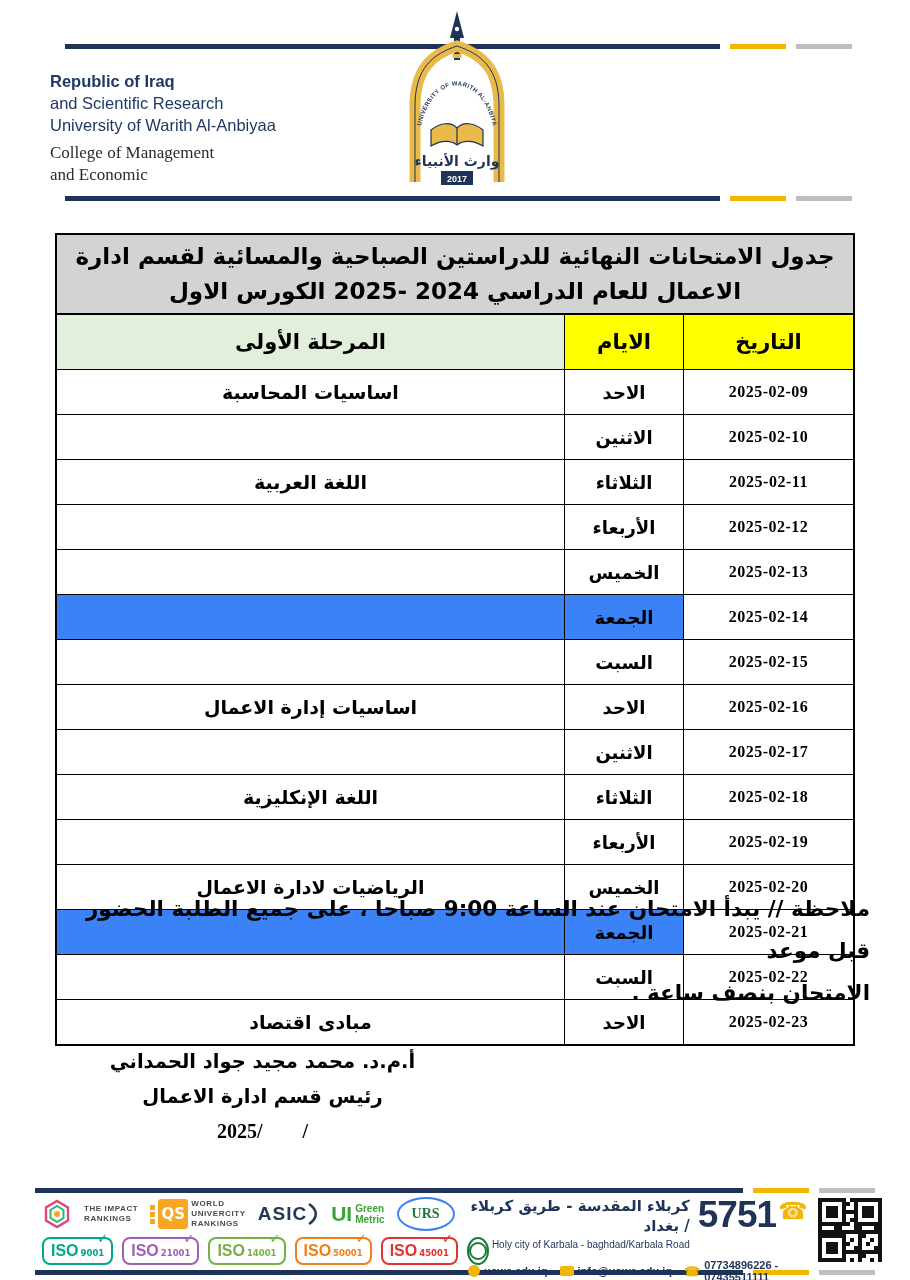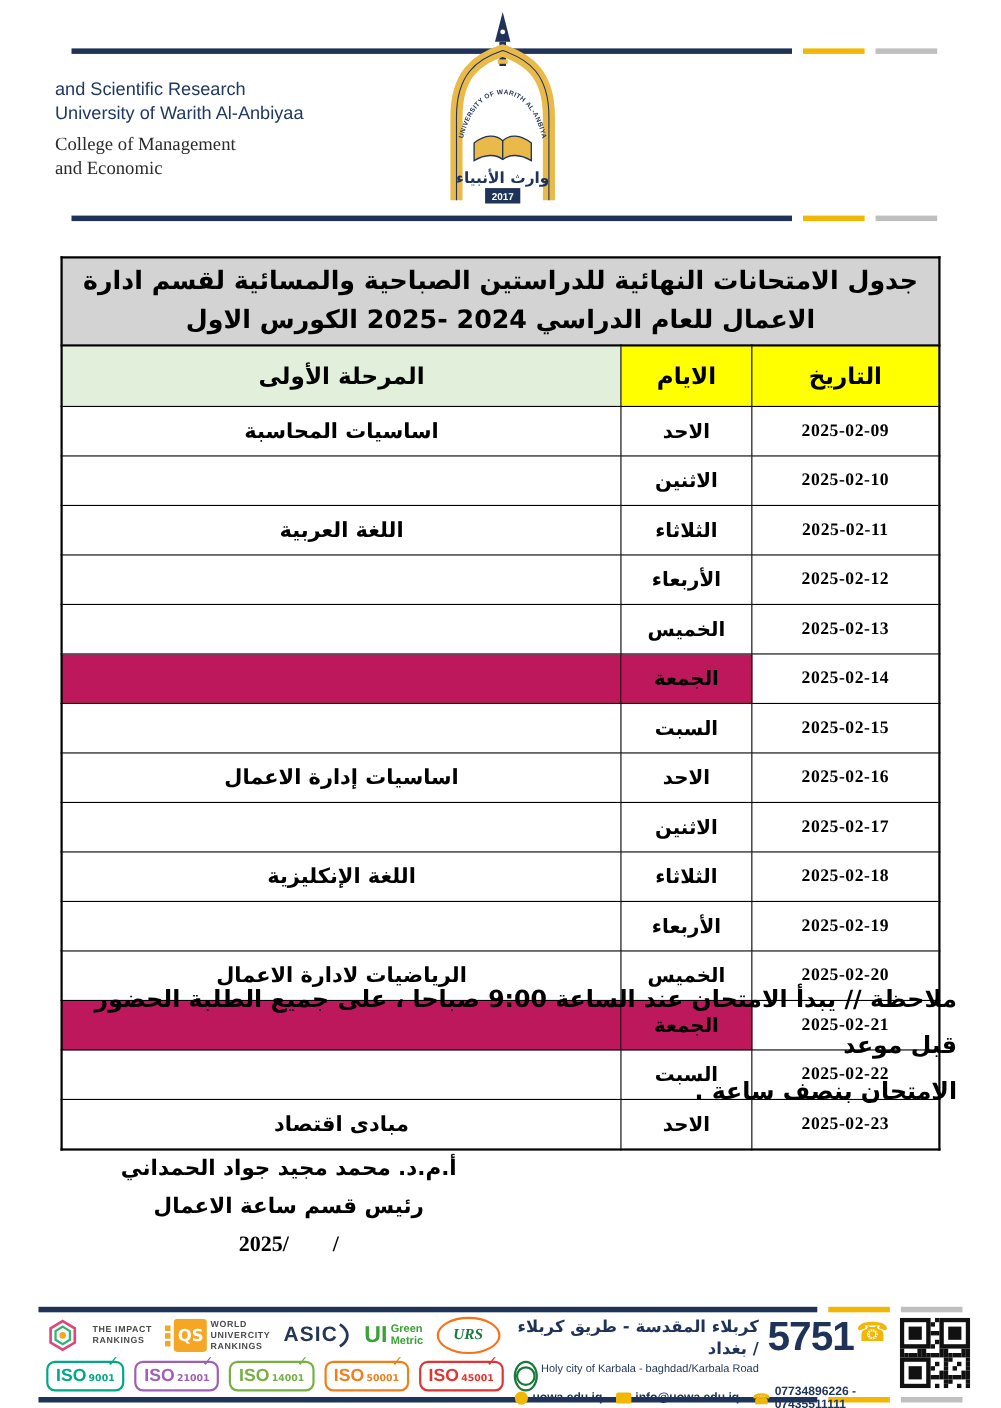--- a/index.html
+++ b/index.html
@@ -30,21 +30,21 @@
   table.sched{width:800px;border-collapse:collapse;direction:rtl;table-layout:fixed;border:2px solid #000;}
   table.sched th,table.sched td{border:1px solid #000;padding:6px;}
   table.sched thead th{height:42px;font-size:21px;font-weight:bold;text-align:center;}
   th.col-date{width:157px;background:#ffff00;}
   th.col-day{width:106px;background:#ffff00;}
   th.col-stage{background:#e2efda;}
   table.sched td{height:32px;text-align:center;vertical-align:middle;font-weight:bold;background:#fff;}
   td.c-date{font-family:Liberation Serif, serif;font-size:16px;direction:ltr;letter-spacing:.5px;}
   td.c-day{font-size:18px;}
   td.c-subject{font-size:19px;}
-  tr.holiday td.c-day,tr.holiday td.c-subject{background:#be185d;}
+  tr.holiday td.c-day,tr.holiday td.c-subject{background:#3b82f6;}
   
   .note{position:absolute;left:45px;right:40px;top:888px;direction:rtl;text-align:right;
         font-size:21.5px;font-weight:bold;line-height:42px;color:#000;}
   
   .sig{position:absolute;left:70px;top:1044px;width:385px;text-align:center;direction:rtl;
        font-size:19.5px;font-weight:bold;line-height:35px;color:#000;}
   .sig .date-line{direction:ltr;white-space:pre;font-family:"Liberation Serif",serif;font-size:20px;}
   
   .logos{position:absolute;left:42px;top:1196px;width:430px;}
   .rank-row{display:flex;align-items:center;gap:12px;height:36px;}
@@ -53,22 +53,22 @@
                 font-family:"Liberation Sans",sans-serif;}
   .qs-dots{display:flex;flex-direction:column;gap:2px;}
   .qs-dots i{width:5px;height:5px;background:#f5a623;}
   .qs-box{width:30px;height:30px;background:#f5a623;color:#fff;font-weight:bold;font-size:15px;
           display:flex;align-items:center;justify-content:center;border-radius:3px;}
   .asic{display:flex;align-items:center;font-family:"Liberation Sans",sans-serif;}
   .asic .t{font-size:19px;font-weight:bold;color:#253757;letter-spacing:1px;}
   .gm{display:flex;align-items:center;gap:3px;}
   .gm .ui{font-size:21px;font-weight:bold;color:#3aa335;font-family:"Liberation Sans",sans-serif;}
   .gm .lbl-col span{color:#3aa335;font-size:10px;line-height:11px;letter-spacing:0;}
-  .urs{width:54px;height:30px;border:2px solid #f97316;border-radius:50%;display:flex;align-items:center;
-       justify-content:center;font-family:"Liberation Serif",serif;font-weight:bold;font-size:14px;color:#1a7a3c;font-style:italic;}
+  .urs{width:54px;height:30px;border:2px solid #3b82f6;border-radius:50%;display:flex;align-items:center;
+       justify-content:center;font-family:"Liberation Serif",serif;font-weight:bold;font-size:14px;color:#1a7a3c;}
   .iso-row{display:flex;align-items:center;gap:9px;margin-top:5px;border-radius:10px;}
   .iso{position:relative;border:2px solid;border-radius:8px;height:24px;padding:0 7px;
        display:flex;align-items:baseline;gap:2px;background:#fff;}
   .iso .w{font-size:16px;font-weight:800;font-family:"Liberation Sans",sans-serif;line-height:24px;}
   .iso .n{font-size:8.5px;font-weight:bold;}
   .iso .chk{position:absolute;top:-8px;right:3px;font-size:13px;font-weight:bold;}
   .emblem{width:28px;height:28px;border:2.5px solid #1a7a3c;border-radius:50%;box-sizing:border-box;
           display:flex;align-items:center;justify-content:center;}
   .emblem i{width:14px;height:14px;border:2px solid #1a7a3c;border-radius:50%;}
   .contact{position:absolute;left:468px;top:1196px;width:340px;direction:ltr;color:#1e3357;}
@@ -98,20 +98,21 @@
     <span class="seg-yellow"></span>
     <span class="seg-gray"></span>
   </div>
   <div class="bar" style="left:65px;top:196px;width:787px;">
     <span class="seg-navy"></span>
     <span class="seg-yellow"></span>
     <span class="seg-gray"></span>
   </div>
 
   <div class="hdr-left">
+    <p class="b">Republic of Iraq</p>
     <p>and Scientific Research</p>
     <p>University of Warith Al-Anbiyaa</p>
     <p class="serif sp">College of Management</p>
     <p class="serif">and Economic</p>
   </div>
 
   <div class="logo-wrap">
     <svg viewBox="0 0 148 192" width="148" height="192">
       <polygon points="74,3 67,30 81,30" fill="#1e3357"></polygon>
       <circle cx="74" cy="21" r="2.2" fill="#fff"></circle>
@@ -225,21 +226,21 @@
     </table>
   </div>
 
   <div class="note">
     <span>ملاحظة  // يبدأ الامتحان عند الساعة 9:00 صباحا ، على جميع الطلبة الحضور قبل موعد</span><br>
     <span>الامتحان بنصف ساعة .</span>
   </div>
 
   <div class="sig">
     <div>أ.م.د. محمد مجيد جواد الحمداني</div>
-    <div>رئيس قسم ساعة الاعمال</div>
+    <div>رئيس قسم ادارة الاعمال</div>
     <div class="date-line">2025/        /</div>
   </div>
 
   <div class="bar" style="left:35px;top:1188px;width:840px;">
     <span class="seg-navy"></span>
     <span class="seg-yellow"></span>
     <span class="seg-gray"></span>
   </div>
   <div class="bar" style="left:35px;top:1270px;width:840px;">
     <span class="seg-navy"></span>

